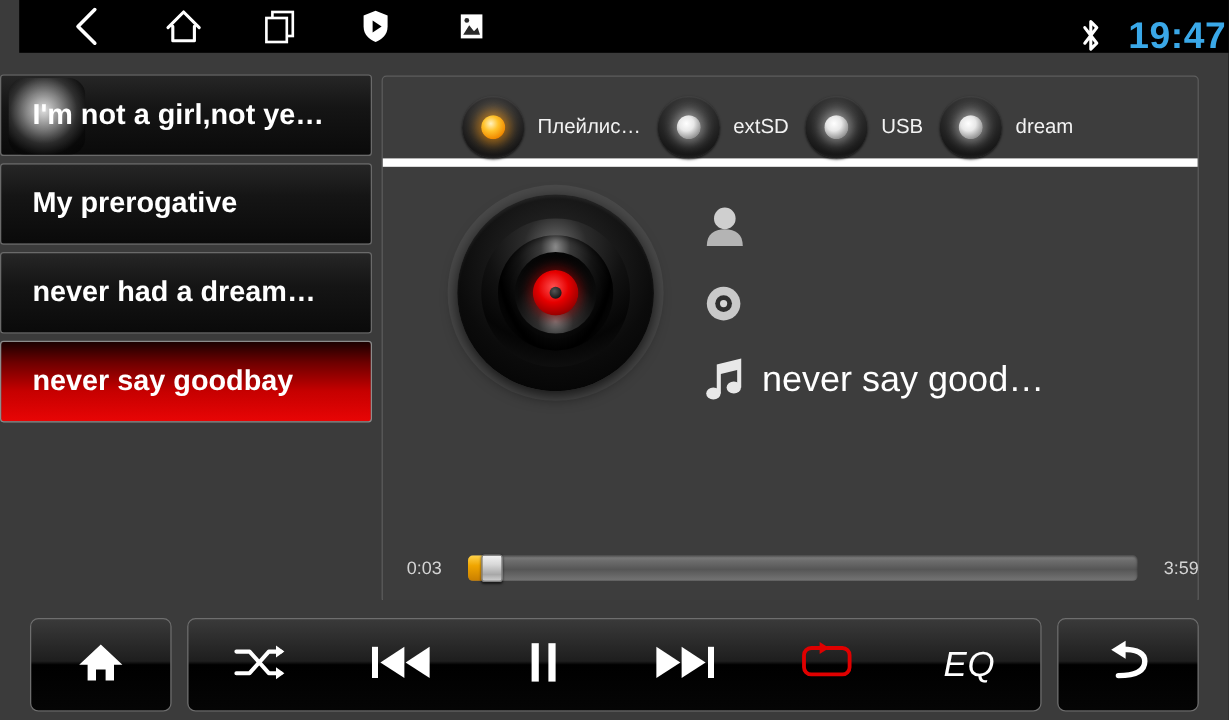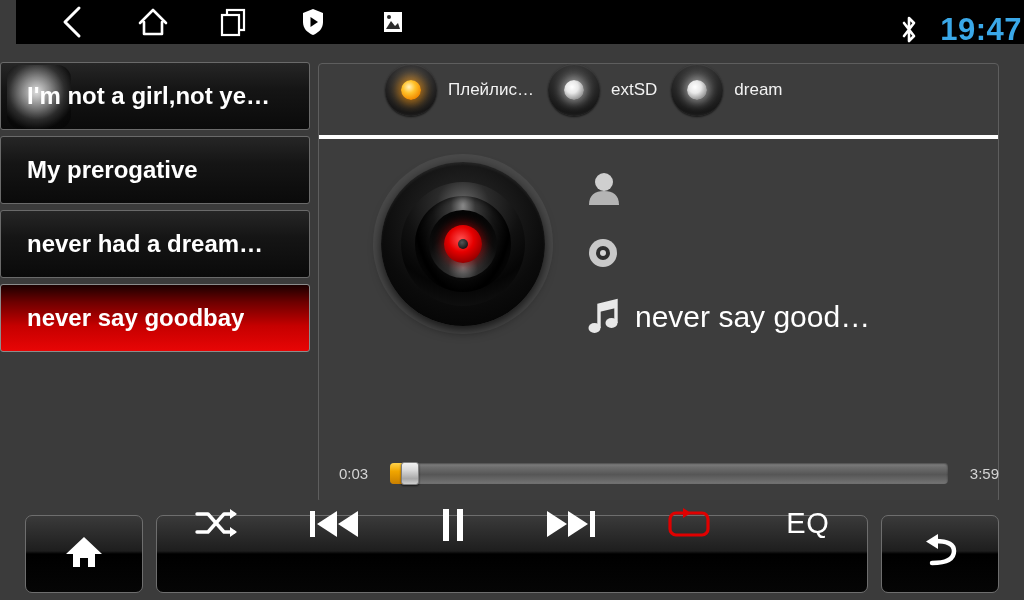--- a/index.html
+++ b/index.html
@@ -74,22 +74,22 @@
   }
 
   
   #panel {
     position: absolute; left: 318px; top: 63px;
     width: 681px; height: 440px;
     border: 1px solid #5e5e5e; border-radius: 4px;
     background: #3d3d3d;
   }
   #tabs {
-    height: 75px; border-bottom: 4px solid #ffffff;
-    display: flex; align-items: flex-start; padding-left: 66px;
+    height: 75px; border-bottom: 7px solid #ffffff;
+    display: flex; align-items: flex-end; padding-left: 66px;
   }
   .tab { display: flex; align-items: center; cursor: pointer; margin-right: 14px; }
   .led {
     width: 52px; height: 52px; border-radius: 50%;
     background:
       radial-gradient(circle at 50% 32%, #4c4c4c 0%, #2c2c2c 46%, #171717 74%, #2e2e2e 92%, #565656 100%);
     box-shadow: 0 1px 2px rgba(0,0,0,0.7), inset 0 1px 1px rgba(255,255,255,0.08);
     display: flex; align-items: center; justify-content: center;
     flex: none;
   }
@@ -200,22 +200,23 @@
   #btn-home  { left: 25px;  top: 15px; width: 118px; height: 78px; }
   #btn-back  { right: 25px; top: 15px; width: 118px; height: 78px; }
   #transport {
     position: absolute; left: 156px; top: 15px; width: 712px; height: 78px;
     border: 1px solid #6e6e6e; border-radius: 7px;
     background: linear-gradient(to bottom, #3a3a3a 0%, #1e1e1e 46%, #000 50%, #050505 100%);
     display: flex; align-items: center; justify-content: space-around;
   }
   .tbtn {
     flex: 1; height: 95px;
-    display: flex; justify-content: center;
+    display: flex; align-items: center; justify-content: center;
     cursor: pointer;
+    font-style: italic;
   }
   .eq-label { color: #fff; font-size: 29px; letter-spacing: 0.5px; }
 </style>
 </head>
 <body>
 
 <div id="screen">
 
   <div id="statusbar">
     <div id="sb-left">
@@ -298,20 +299,26 @@
         <span class="tlbl">Плейлис…</span>
       </div>
 
       <div class="tab">
         <span class="led">
           <span class="core"></span>
         </span>
         <span class="tlbl">extSD</span>
       </div>
 
+      <div class="tab">
+        <span class="led">
+          <span class="core"></span>
+        </span>
+        <span class="tlbl">USB</span>
+      </div>
 
       <div class="tab">
         <span class="led">
           <span class="core"></span>
         </span>
         <span class="tlbl">dream</span>
       </div>
 
     </div>
 

